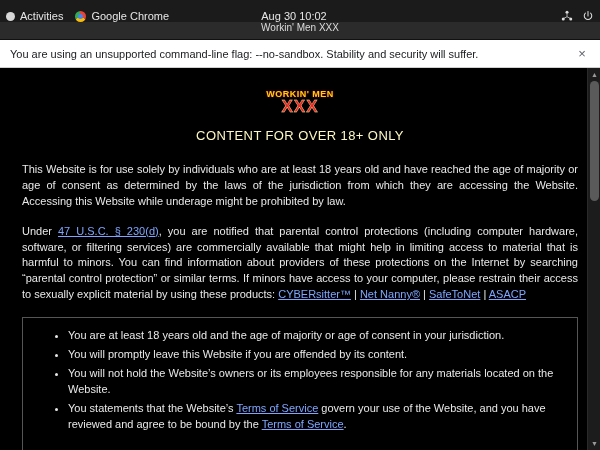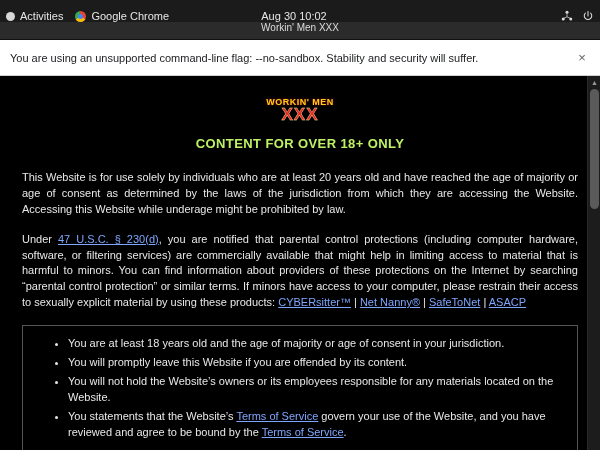--- a/index.html
+++ b/index.html
@@ -45,21 +45,21 @@
   .titlebar {
     height: 18px;
     background: #2b2b2b;
     color: #dcdcdc;
     font-size: 10px;
     display: flex; align-items: flex-start; justify-content: center;
     border-bottom: 1px solid #111;
   }
   
   .infobar {
-    height: 36px;
+    height: 28px;
     background: #ffffff;
     color: #202124;
     font-size: 11px;
     display: flex; align-items: center;
     padding: 0 10px;
     border-bottom: 1px solid #d0d0d0;
   }
   .infobar-text { flex: 1; }
   .infobar-close {
     width: 16px; height: 16px;
@@ -94,24 +94,24 @@
     display:block;
   }
   .logo .l2 {
     font-size: 17px; color: #e8252a; letter-spacing: 1px;
     -webkit-text-stroke: 0.4px #f6e58d;
     display:block; margin-top: -1px;
   }
   h1.heading {
     text-align: center;
     font-size: 13px;
-    font-weight: bold;
+    font-weight: normal;
     letter-spacing: 0.4px;
     margin: 8px 0 16px 0;
-    color: #bef264;
+    color: #fef9c3;
   }
   p.para { margin: 0 0 14px 0; text-align: justify; }
   a.link { color: #7ea6ff; text-decoration: underline; }
   .providers a { color: #7ea6ff; text-decoration: underline; }
   .sep { color: #e8e8e8; }
   .agreebox {
     border: 1px solid #555;
     padding: 10px 12px 9px 12px;
     margin-top: 6px;
   }
@@ -176,21 +176,21 @@
 
     <div class="logo-wrap">
       <span class="logo">
         <span class="l1">WORKIN' MEN</span>
         <span class="l2">XXX</span>
       </span>
     </div>
 
     <h1 class="heading">CONTENT FOR OVER 18+ ONLY</h1>
 
-    <p class="para">This Website is for use solely by individuals who are at least 20 years old and have reached the age of majority or age of consent as determined by the laws of the jurisdiction from which they are accessing the Website. Accessing this Website while underage might be prohibited by law.</p>
+    <p class="para">This Website is for use solely by individuals who are at least 18 years old and have reached the age of majority or age of consent as determined by the laws of the jurisdiction from which they are accessing the Website. Accessing this Website while underage might be prohibited by law.</p>
 
     <p class="para">
       <span>Under </span><a class="link" href="#">47 U.S.C. § 230(d)</a><span>, you are notified that parental control protections (including computer hardware, software, or filtering services) are commercially available that might help in limiting access to material that is harmful to minors. You can find information about providers of these protections on the Internet by searching “parental control protection” or similar terms. If minors have access to your computer, please restrain their access to sexually explicit material by using these products:</span>
       <span class="providers">
         <a class="link" href="#">CYBERsitter™</a>
         <span class="sep">|</span>
         <a class="link" href="#">Net Nanny®</a>
         <span class="sep">|</span>
         <a class="link" href="#">SafeToNet</a>
         <span class="sep">|</span>

